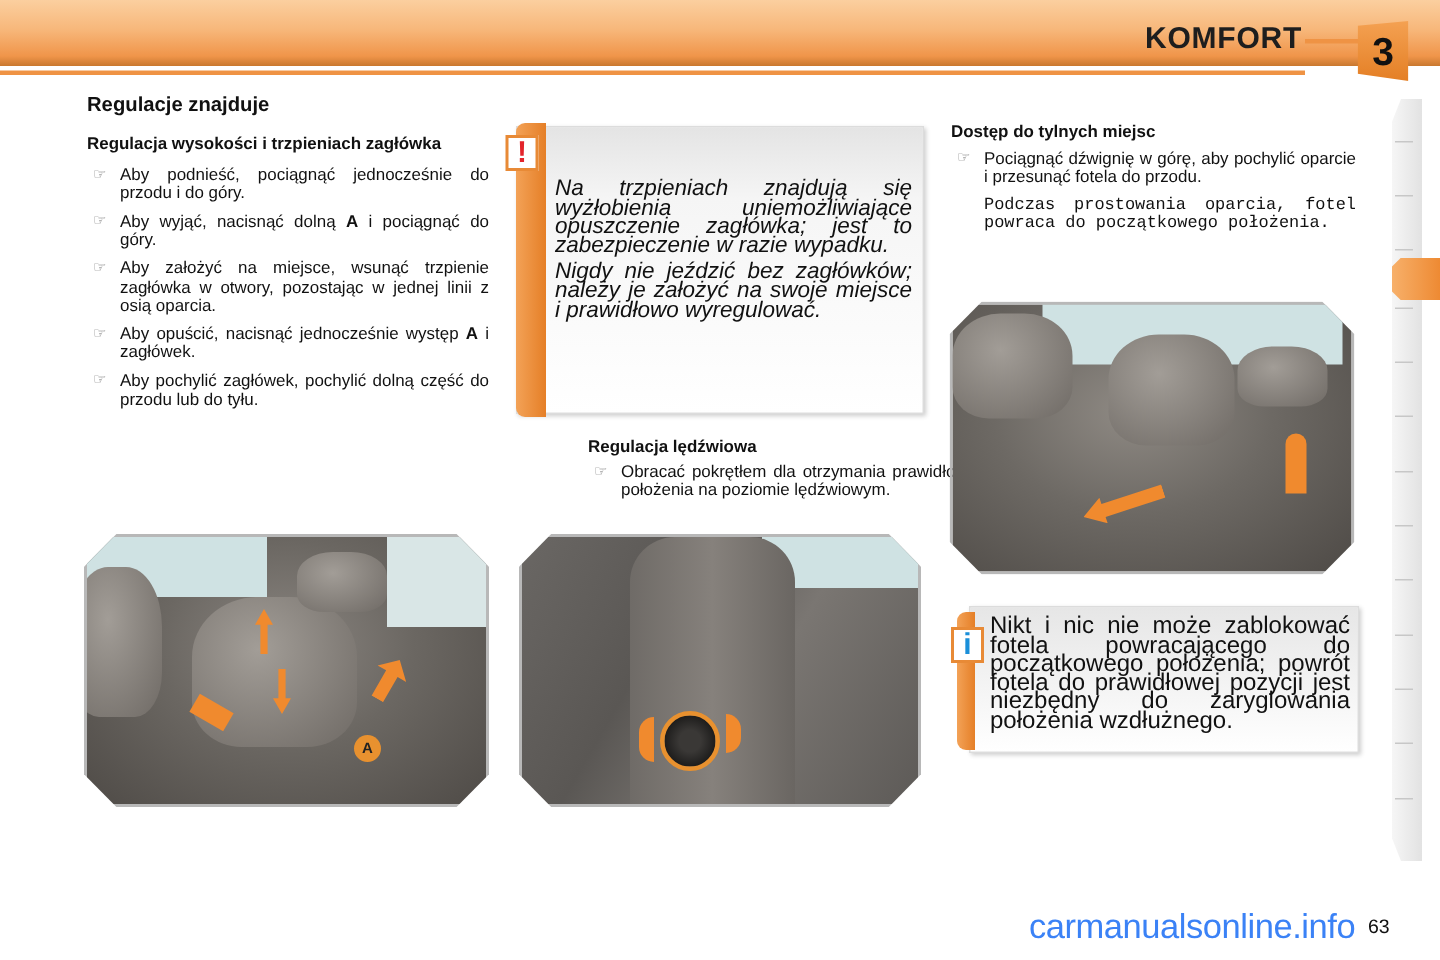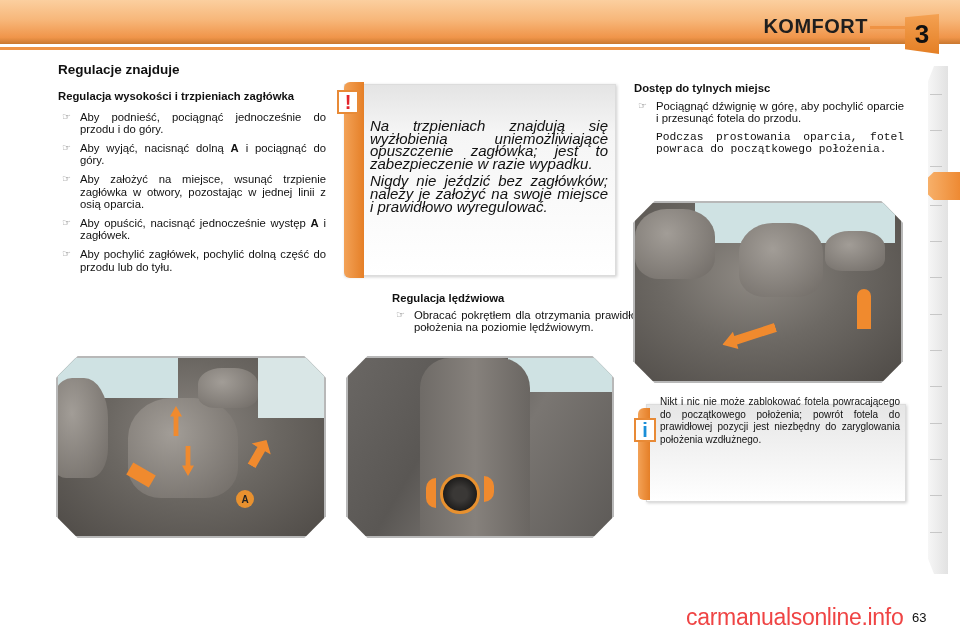--- a/index.html
+++ b/index.html
@@ -71,21 +71,21 @@
   .info-strip {
     position: absolute; left: 638px; top: 408px; width: 12px; height: 92px;
     background: linear-gradient(to right, #f3a257, #e57f27); border-radius: 6px 0 0 6px;
   }
   .info-icon {
     position: absolute; left: 634px; top: 418px; width: 22px; height: 24px;
     background: #fff; border: 2px solid #e88a36;
     display: flex; align-items: center; justify-content: center;
     color: #1a8fd9; font-weight: bold; font-size: 20px;
   }
-  .info-text { position: absolute; left: 660px; top: 396px; width: 240px; font-size: 10px; line-height: 12.6px; text-align: justify; }
+  .info-text { position: absolute; left: 660px; top: 412px; width: 240px; font-size: 16px; line-height: 12.6px; text-align: justify; }
 
   
   .illus {
     position: absolute; border: 2px solid #b8b8b8;
     clip-path: polygon(8% 0, 92% 0, 100% 12%, 100% 88%, 92% 100%, 8% 100%, 0 88%, 0 12%);
     overflow: hidden;
   }
   .illus-1 { left: 56px; top: 356px; width: 270px; height: 182px;
     background: radial-gradient(ellipse at 50% 40%, #8a8580 0%, #6b6762 45%, #4f4b47 100%); }
   .illus-2 { left: 346px; top: 356px; width: 268px; height: 182px;
@@ -105,21 +105,21 @@
     clip-path: polygon(30% 0, 100% 0, 100% 100%, 30% 100%, 0 97%, 0 3%);
   }
   .thumb-tick { position: absolute; left: 930px; width: 12px; height: 1px; background: #c7c7c7; }
   .thumb-active {
     position: absolute; left: 928px; top: 172px; width: 32px; height: 28px;
     background: linear-gradient(to right, #f7b06a, #ee8a33);
     clip-path: polygon(18% 0, 100% 0, 100% 100%, 18% 100%, 0 80%, 0 20%);
   }
 
   .page-number { position: absolute; left: 912px; top: 610px; font-size: 13px; color: #111; }
-  .watermark { position: absolute; left: 686px; top: 604px; font-size: 23px; color: #ef4444; letter-spacing: -0.3px; }
+  .watermark { position: absolute; left: 686px; top: 604px; font-size: 23px; color: #3b82f6; letter-spacing: -0.3px; }
 </style>
 </head>
 <body>
 
 <div class="header"></div>
 <div class="header-white"></div>
 <div class="header-line"></div>
 <div class="chapter-tail"></div>
 <div class="header-title">KOMFORT</div>
 <div class="chapter-box">3</div>

